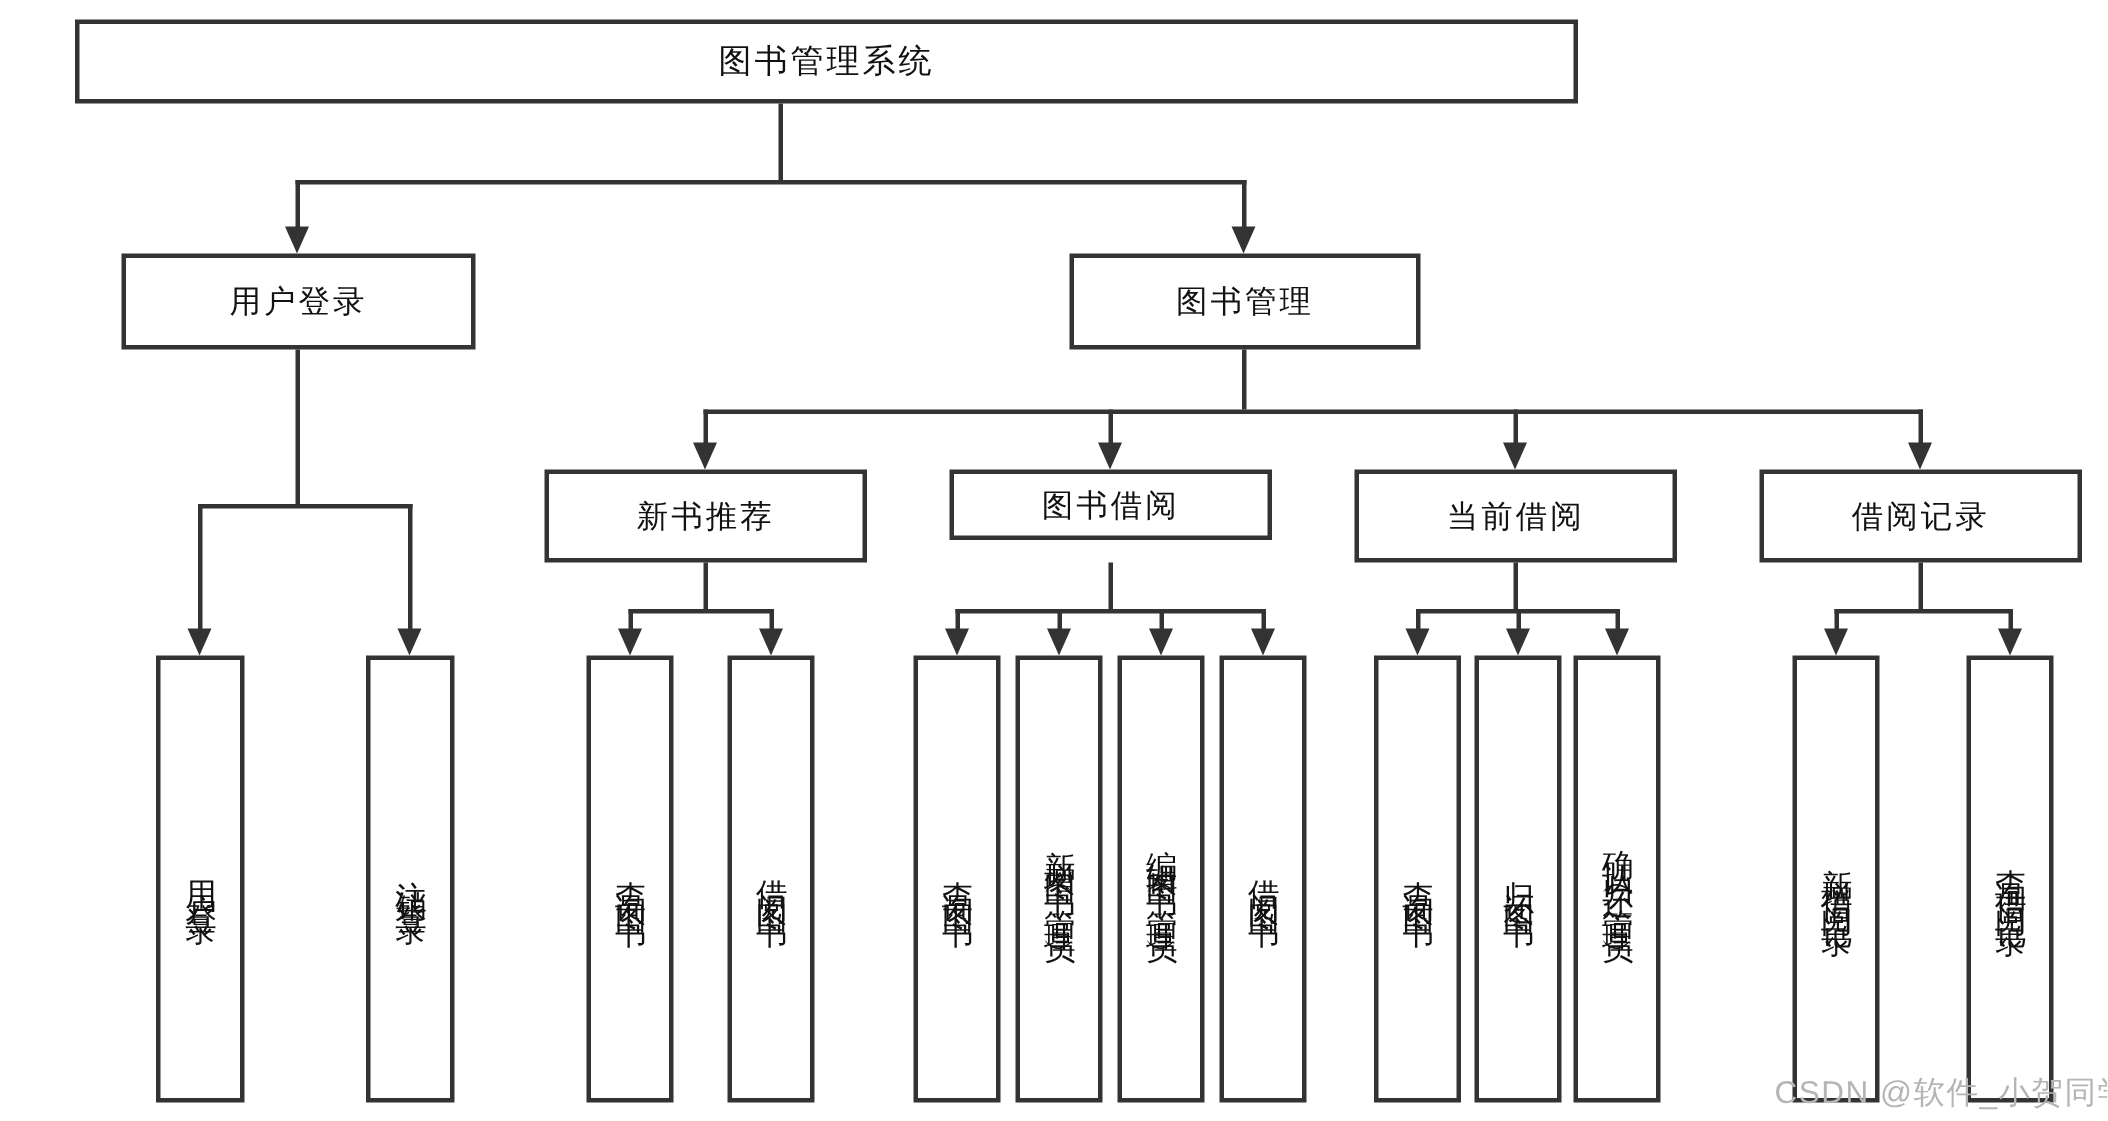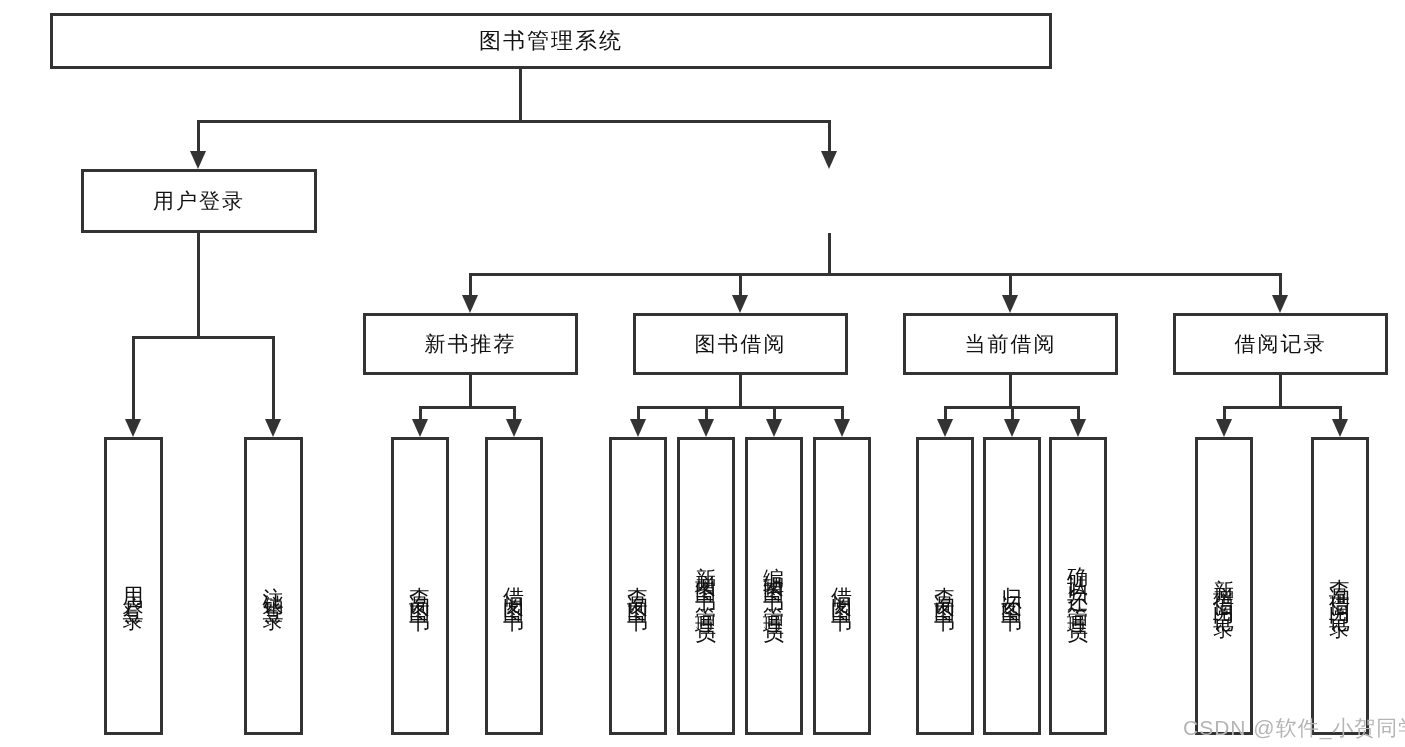--- a/index.html
+++ b/index.html
@@ -44,20 +44,23 @@
   <div class="vl" style="left:519px;top:69px;height:51px;"></div>
   <div class="hl" style="left:197px;top:120px;width:634px;"></div>
   <div class="vl" style="left:197px;top:120px;height:32px;"></div>
   <div class="ar" style="left:190px;top:151px;"></div>
   <div class="vl" style="left:828px;top:120px;height:32px;"></div>
   <div class="ar" style="left:821px;top:151px;"></div>
 
   <div class="box" style="left:81px;top:169px;width:236px;height:64px;">
     <span class="hlabel">用户登录</span>
   </div>
+  <div class="box" style="left:713px;top:169px;width:234px;height:64px;">
+    <span class="hlabel">图书管理</span>
+  </div>
 
   <div class="vl" style="left:197px;top:233px;height:103px;"></div>
   <div class="hl" style="left:132px;top:336px;width:143px;"></div>
   <div class="vl" style="left:132px;top:336px;height:84px;"></div>
   <div class="ar" style="left:125px;top:419px;"></div>
   <div class="vl" style="left:272px;top:336px;height:84px;"></div>
   <div class="ar" style="left:265px;top:419px;"></div>
 
   <div class="vl" style="left:828px;top:233px;height:40px;"></div>
   <div class="hl" style="left:469px;top:273px;width:813px;"></div>
@@ -66,21 +69,21 @@
   <div class="vl" style="left:739px;top:273px;height:24px;"></div>
   <div class="ar" style="left:732px;top:295px;"></div>
   <div class="vl" style="left:1009px;top:273px;height:24px;"></div>
   <div class="ar" style="left:1002px;top:295px;"></div>
   <div class="vl" style="left:1279px;top:273px;height:24px;"></div>
   <div class="ar" style="left:1272px;top:295px;"></div>
 
   <div class="box" style="left:363px;top:313px;width:215px;height:62px;">
     <span class="hlabel">新书推荐</span>
   </div>
-  <div class="box" style="left:633px;top:313px;width:215px;height:62px;">
+  <div class="box" style="left:633px;top:313px;width:215px;height:47px;">
     <span class="hlabel">图书借阅</span>
   </div>
   <div class="box" style="left:903px;top:313px;width:215px;height:62px;">
     <span class="hlabel">当前借阅</span>
   </div>
   <div class="box" style="left:1173px;top:313px;width:215px;height:62px;">
     <span class="hlabel">借阅记录</span>
   </div>
 
   <div class="vl" style="left:469px;top:375px;height:31px;"></div>

